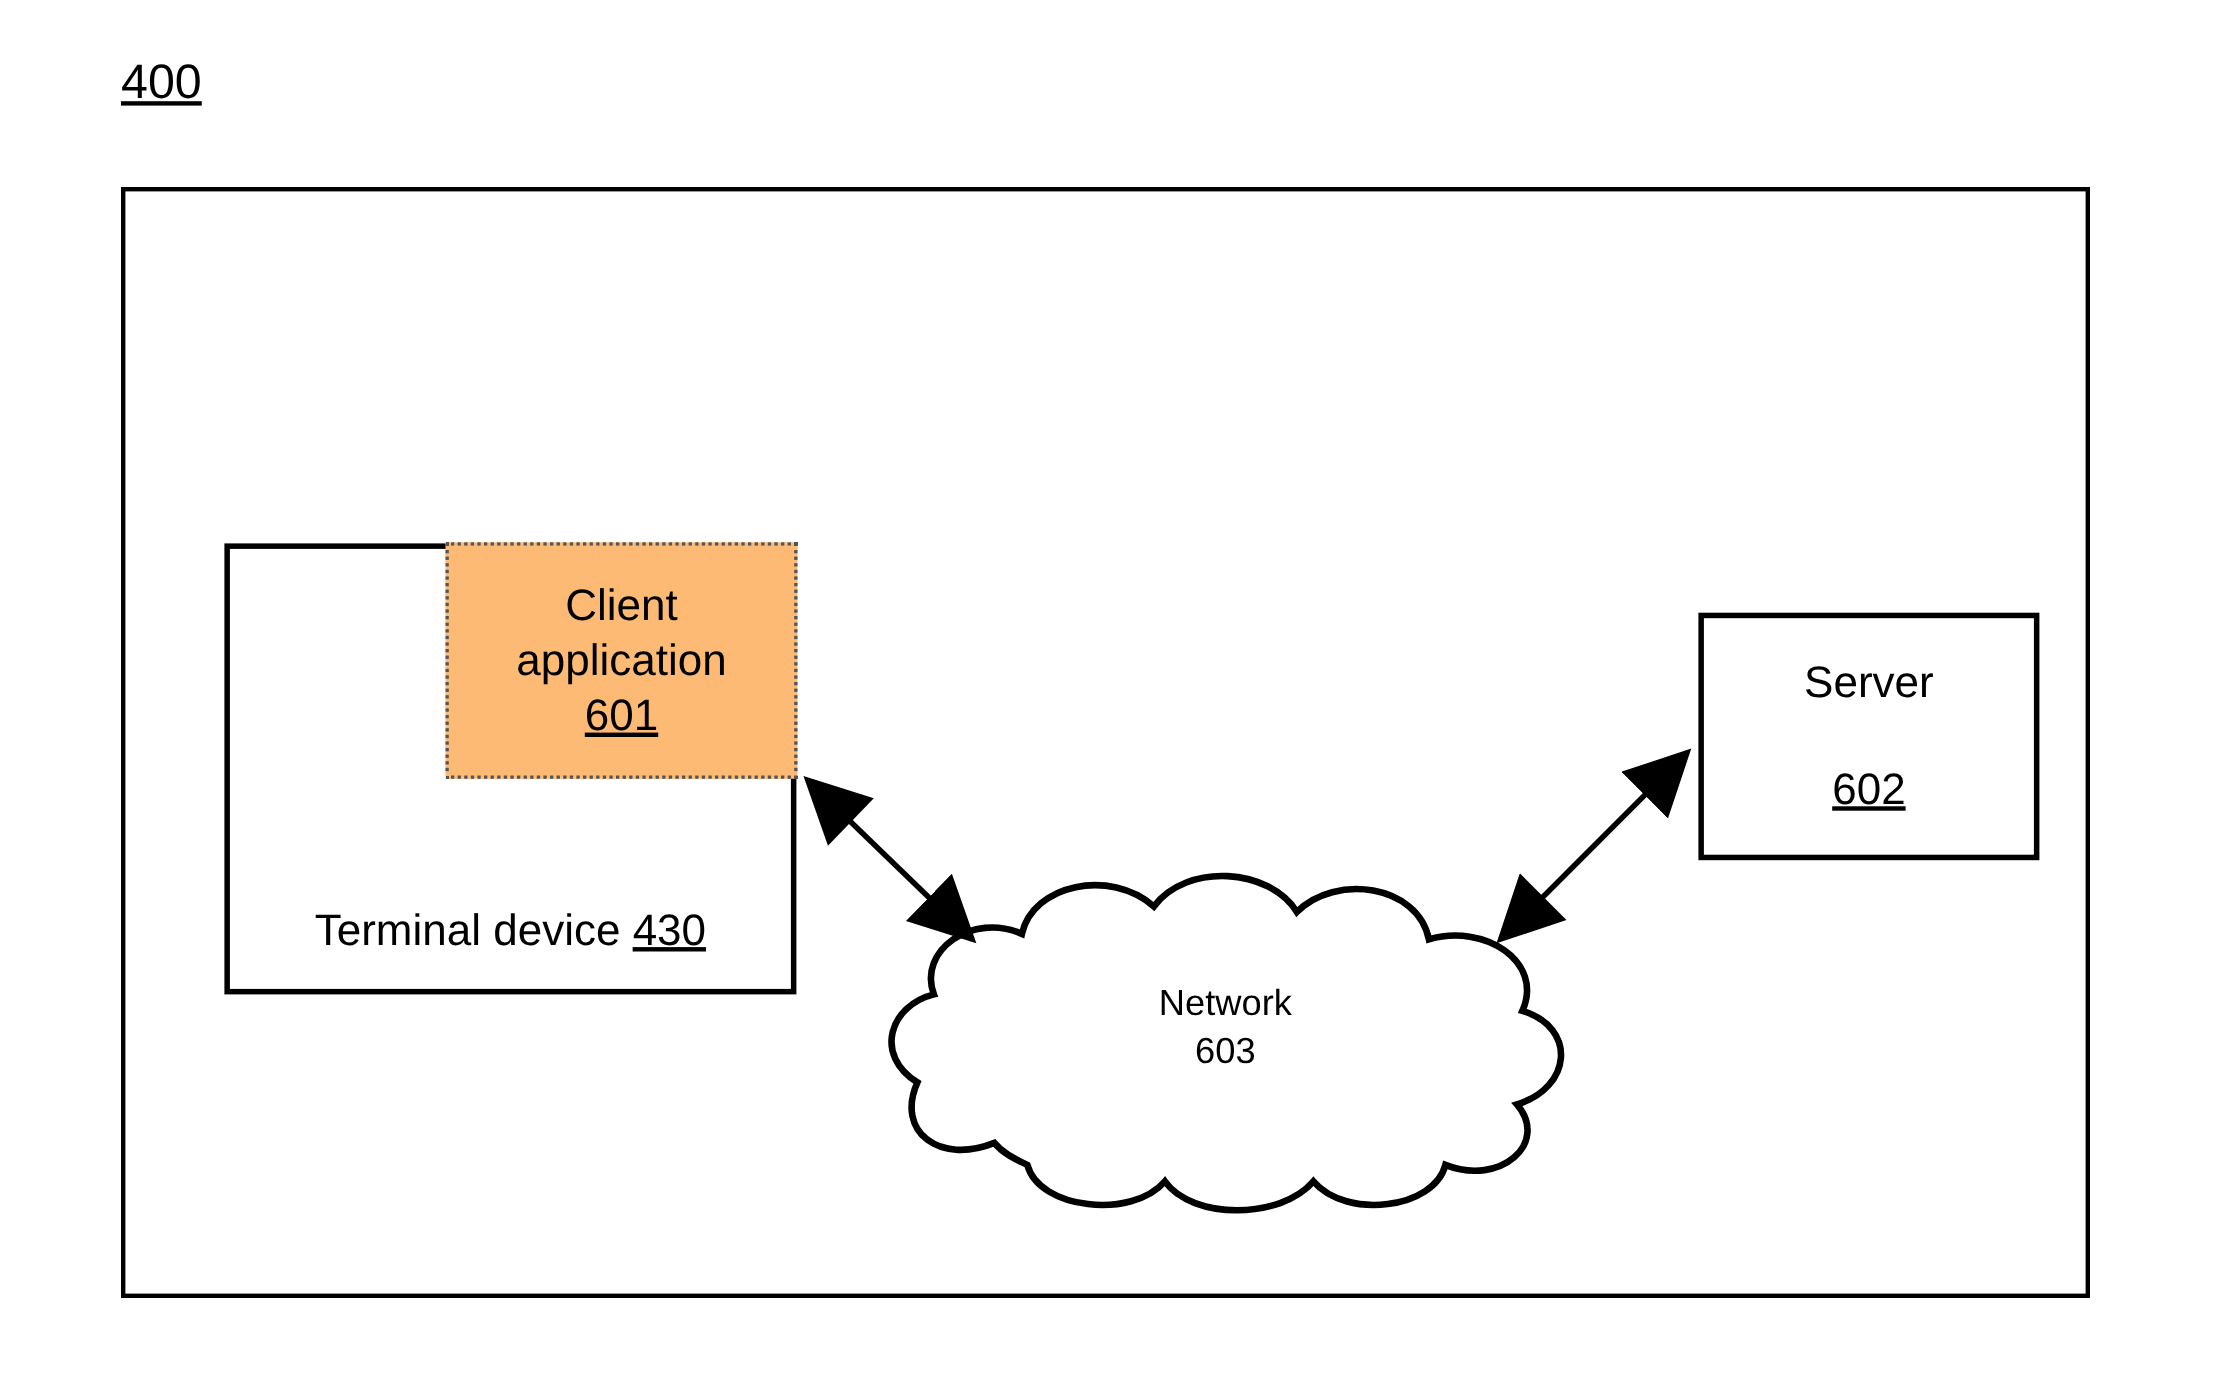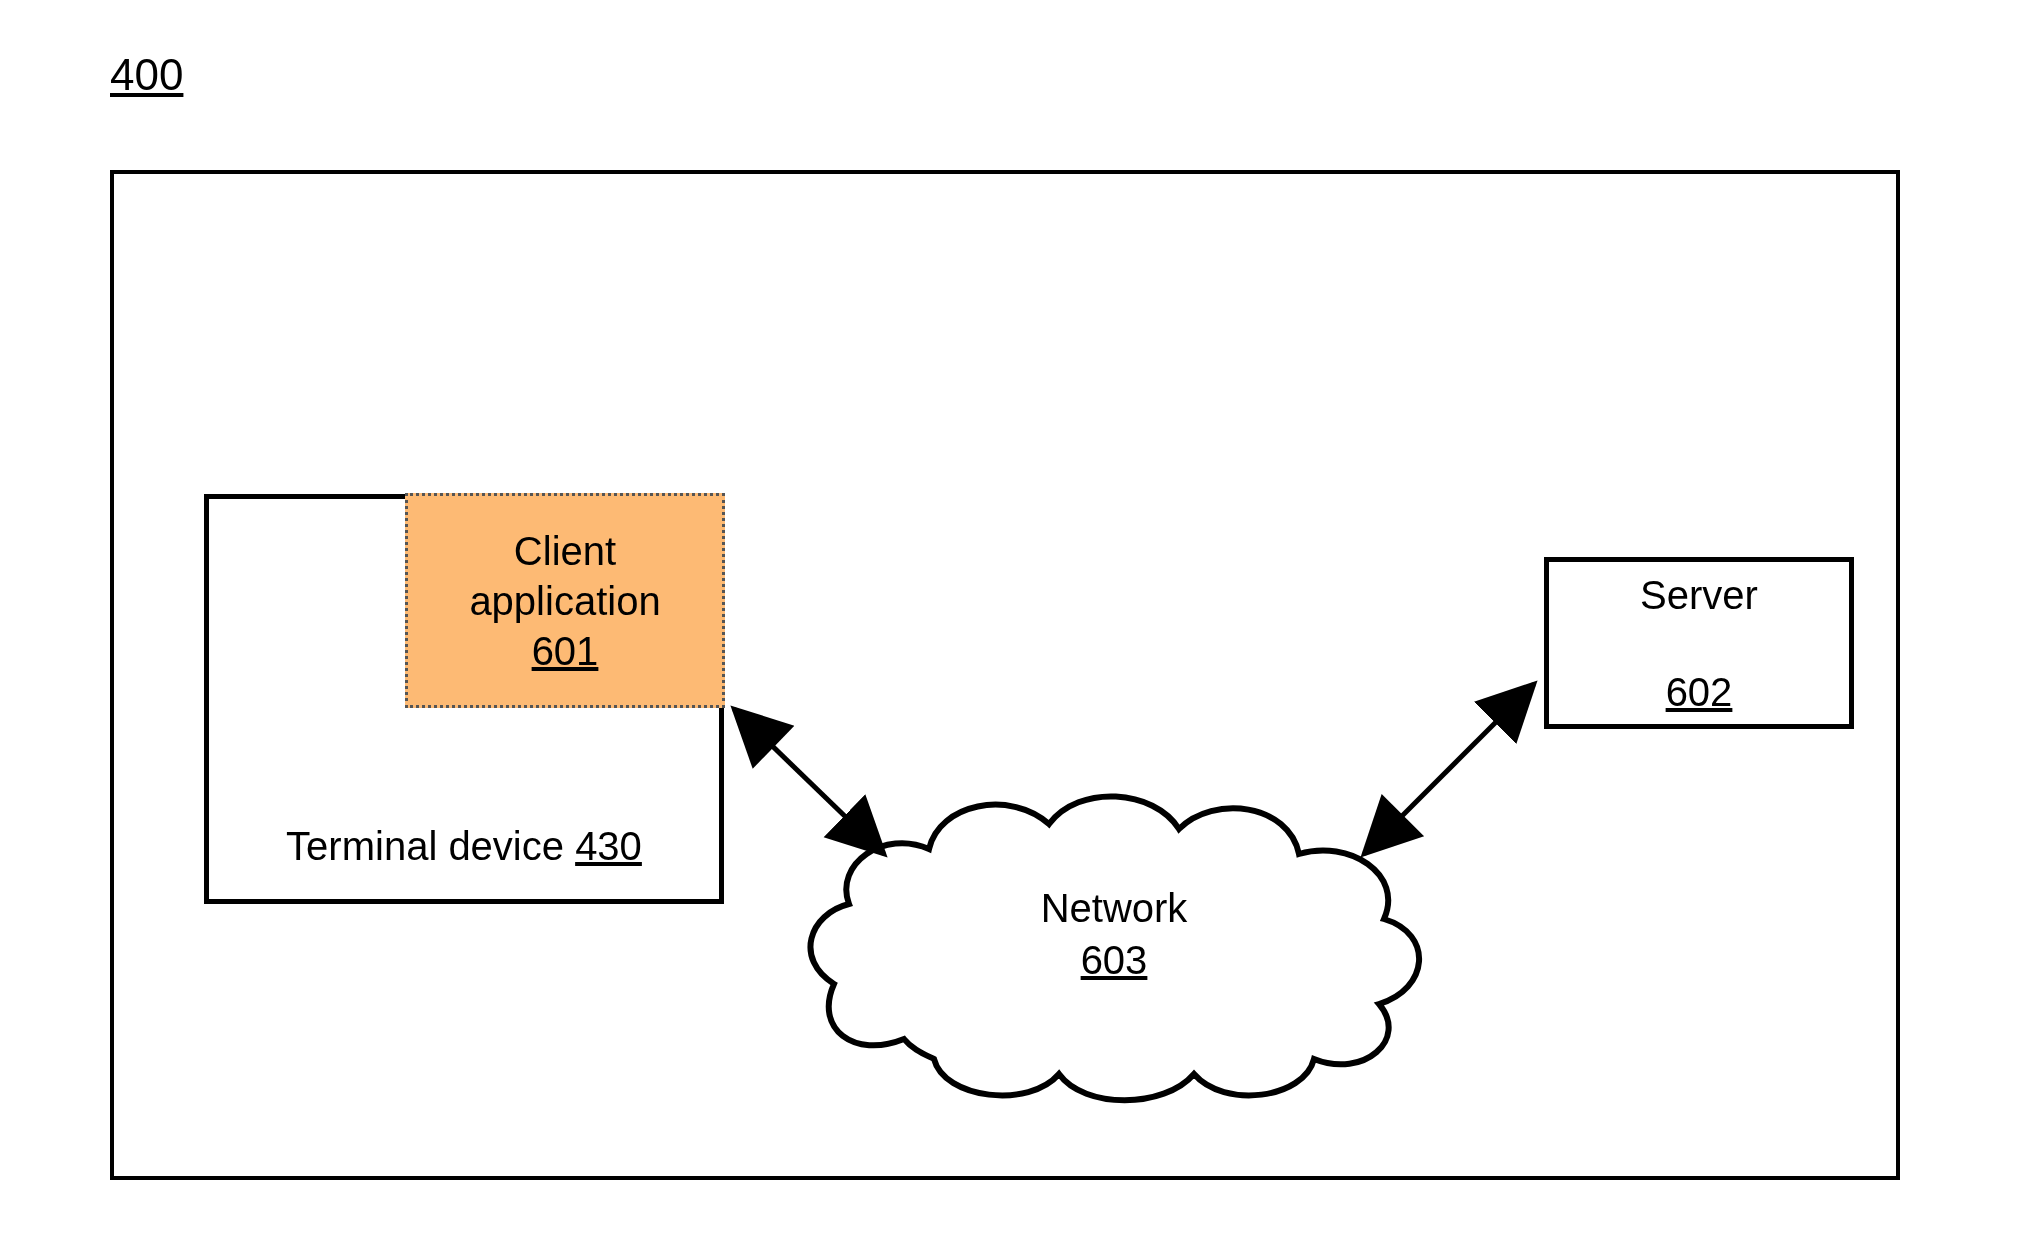--- a/index.html
+++ b/index.html
@@ -62,21 +62,21 @@
       text-align: center;
     }
     .client-app .ref {
       text-decoration: underline;
     }
     .server-box {
       position: absolute;
       top: 383px;
       left: 1430px;
       width: 310px;
-      height: 172px;
+      height: 225px;
       border: 5px solid #000;
       display: flex;
       flex-direction: column;
       align-items: center;
       justify-content: center;
       font-size: 40px;
       line-height: 1.3;
       text-align: center;
     }
     .server-box .ref {
@@ -97,26 +97,25 @@
     }
     .cloud-label {
       position: absolute;
       top: 0; left: 0;
       width: 100%;
       height: 100%;
       display: flex;
       flex-direction: column;
       align-items: center;
       justify-content: center;
-      font-size: 40px;
+      font-size: 33px;
       line-height: 1.3;
       text-align: center;
     }
     .cloud-label .ref {
-      text-decoration: underline;
     }
     .arrow-svg {
       position: absolute;
       top: 0; left: 0;
       overflow: visible;
     }
   </style>
 </head>
 <body>
 

